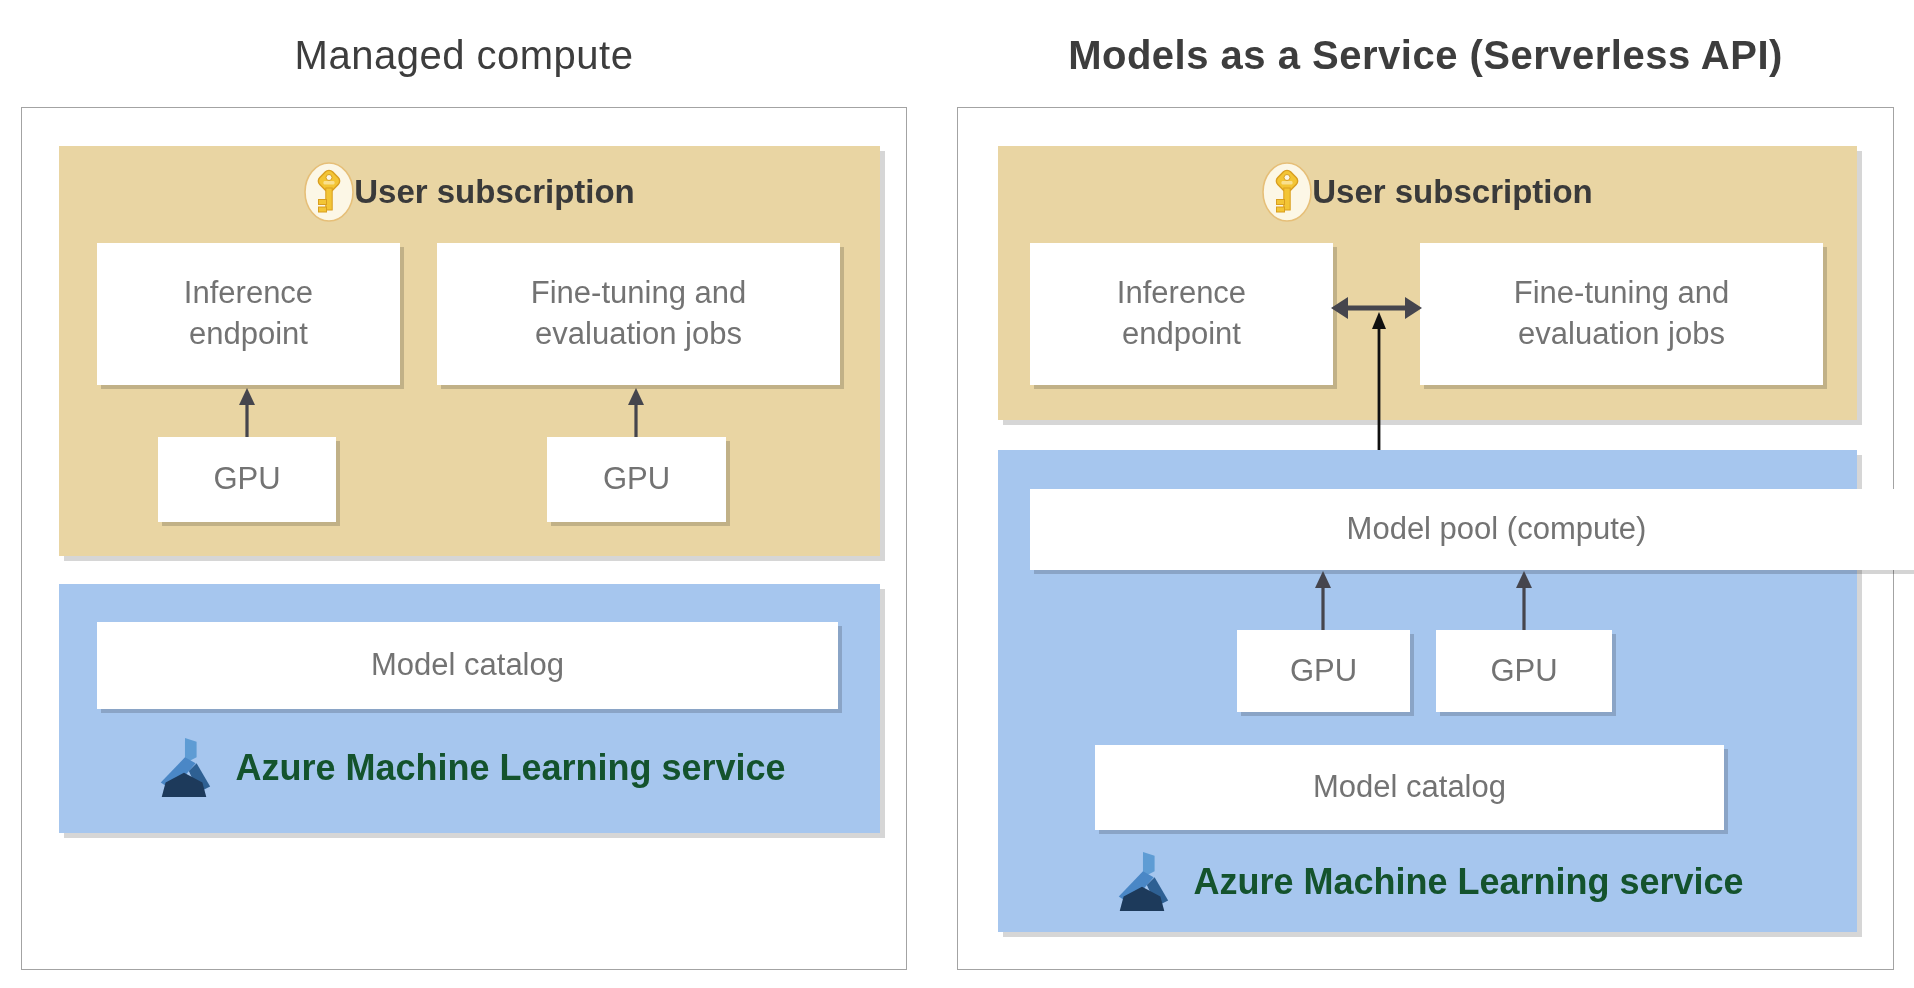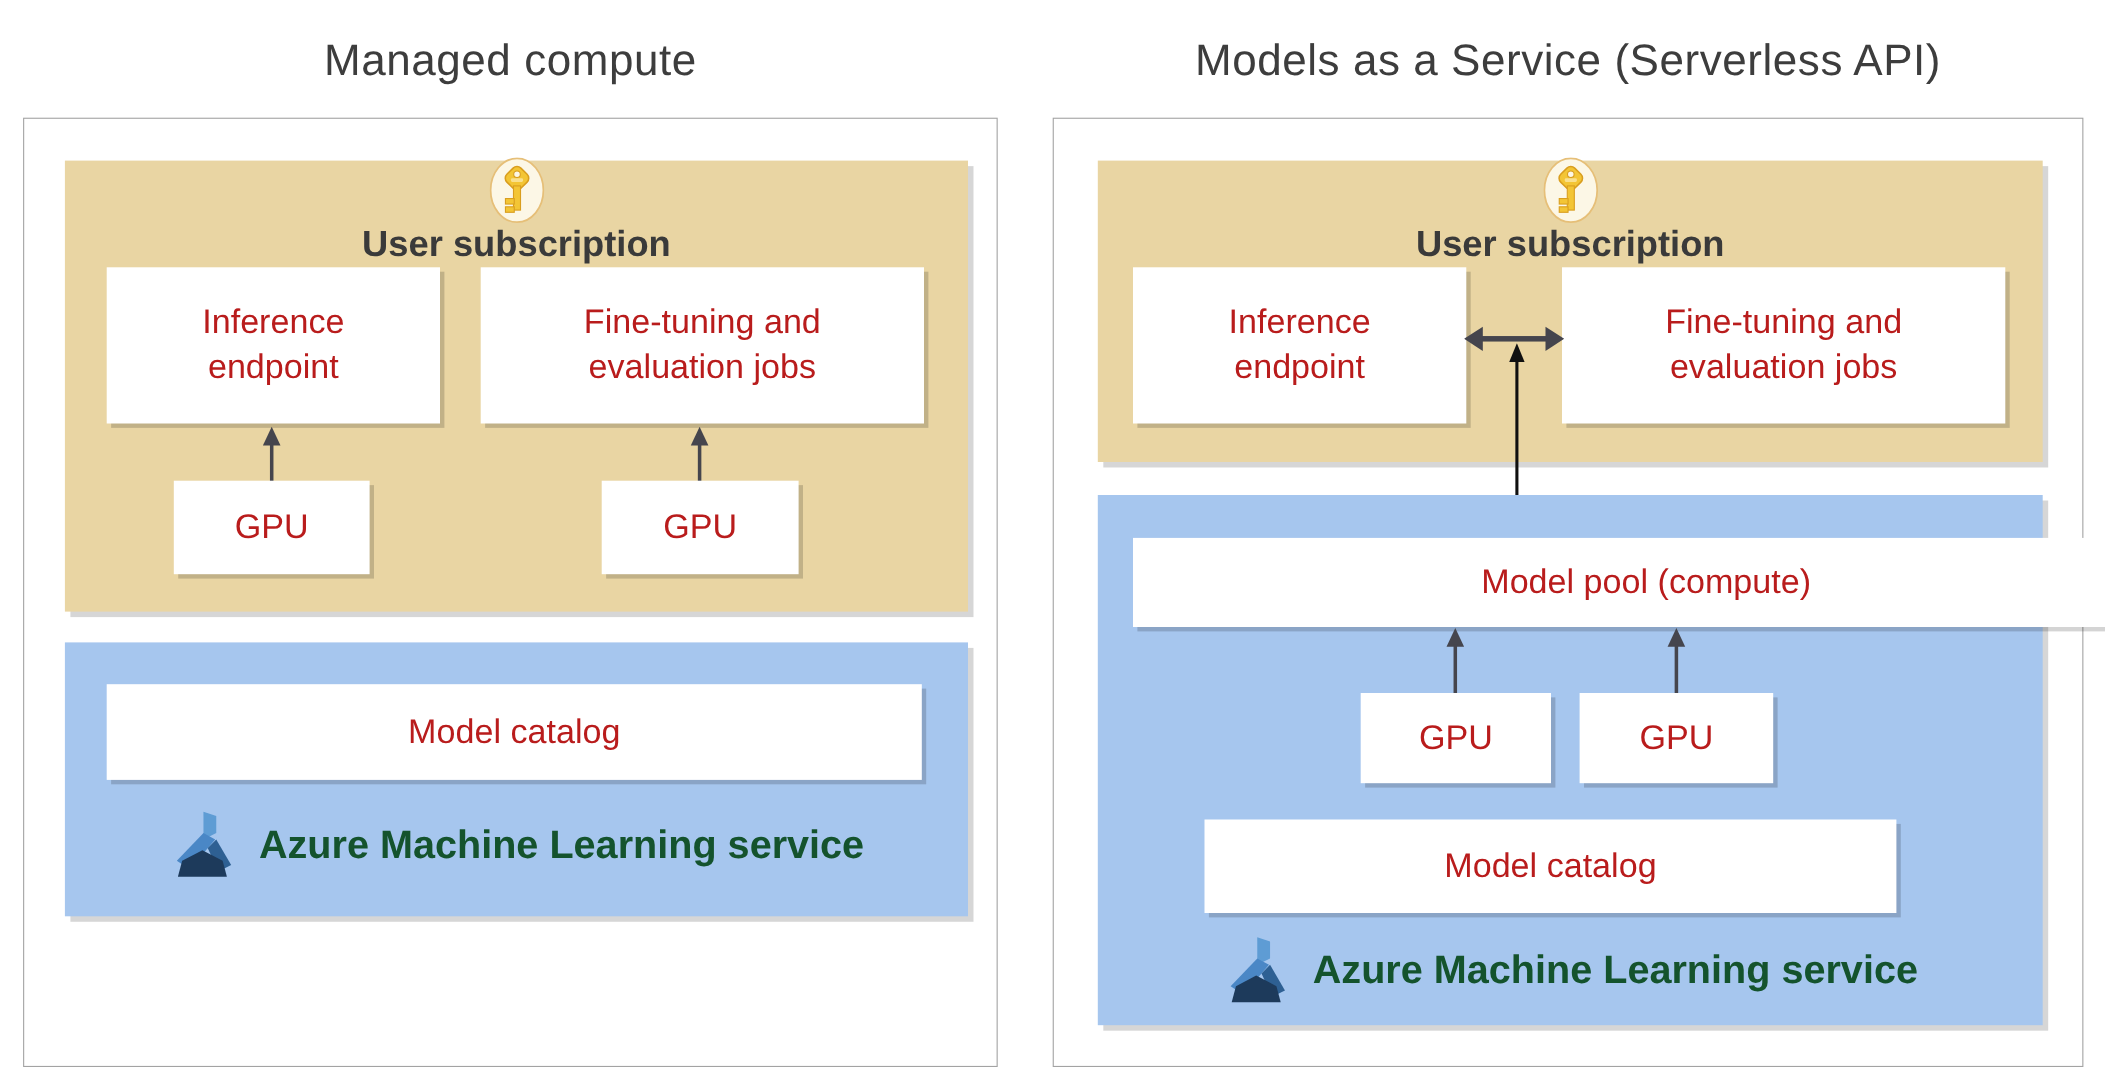--- a/index.html
+++ b/index.html
@@ -18,25 +18,25 @@
   .outer{
     position:absolute; background:var(--white); border:1.5px solid var(--border);
     box-sizing:border-box;
   }
   .zone{position:absolute; box-shadow:5px 5px 0 rgba(0,0,0,0.16);}
   .zone.tan{background:var(--tan);}
   .zone.blue{background:var(--blue);}
   .wbox{
     position:absolute; background:var(--white); box-shadow:4px 4px 0 rgba(0,0,0,0.17);
     display:flex; align-items:center; justify-content:center; text-align:center;
-    font-size:31px; line-height:1.32; color:#b91c1c;
+    font-size:31px; line-height:1.32; color:#737373;
   }
   .wbox span{display:block;}
   .hdr{
-    position:absolute; display:flex; align-items:center; justify-content:center; gap:0;flex-direction:column;
+    position:absolute; display:flex; align-items:center; justify-content:center; gap:0;
   }
   .hdr .hdr-label{font-size:33px; font-weight:700; color:#3a3a3a;}
   .aml-row{
     position:absolute; display:flex; align-items:center; justify-content:center; gap:20px;
   }
   .aml-row .aml-label{font-size:36px; font-weight:700; color:#14532d;}
   svg.connector{position:absolute;}
   .icon{flex:0 0 auto; display:block;}
 </style>
 </head>
@@ -96,21 +96,21 @@
   <div class="aml-row" style="left:59px;top:728px;width:821px;height:80px;">
     <svg class="icon" width="62" height="64" viewBox="0 0 64 64">
       <polygon points="33,1 45,5 45,21 33,27" fill="#5e9cd4"></polygon>
       <polygon points="33,21 44,27 20,55 8,47" fill="#4a87c6"></polygon>
       <polygon points="45,27 59,51 47,57 37,35" fill="#2e6093"></polygon>
       <polygon points="9,62 13,47 32,37 51,47 55,62" fill="#1d3a5b"></polygon>
     </svg>
     <span class="aml-label">Azure Machine Learning service</span>
   </div>
 
-  <div class="panel-title" style="left:957px;top:33px;width:937px;">Models as a Service (Serverless API)</div>
+  <div class="panel-title" style="left:957px;top:33px;width:937px;font-weight:bold;">Models as a Service (Serverless API)</div>
 
   <div class="outer" style="left:957px;top:107px;width:937px;height:863px;"></div>
 
   <div class="zone tan" style="left:998px;top:146px;width:859px;height:274px;"></div>
 
   <div class="hdr" style="left:998px;top:158px;width:859px;height:68px;">
     <svg class="icon" width="50" height="60" viewBox="0 0 50 60">
       <ellipse cx="25" cy="30" rx="24" ry="29" fill="#fcf7e6" stroke="#e6bf78" stroke-width="1.6"></ellipse>
       <rect x="16" y="10" width="18" height="18" rx="5" transform="rotate(45 25 19)" fill="#f3c535" stroke="#d99e1f" stroke-width="1.4"></rect>
       <rect x="21.8" y="26" width="6.4" height="22" fill="#f3c535" stroke="#d99e1f" stroke-width="1"></rect>

